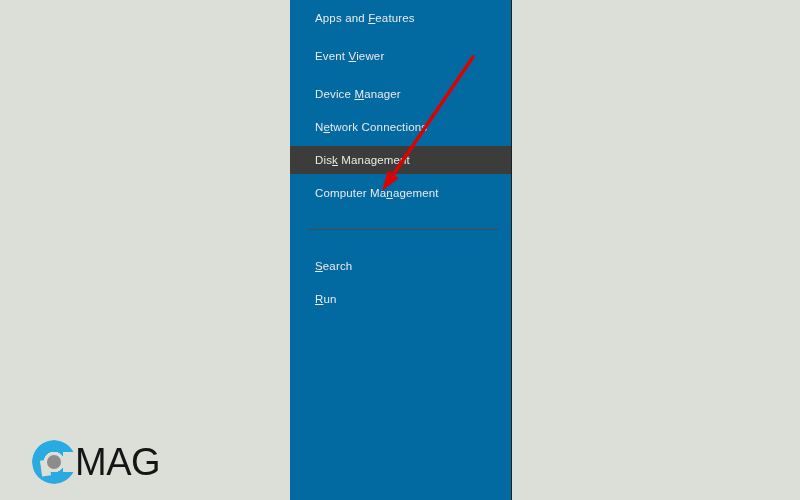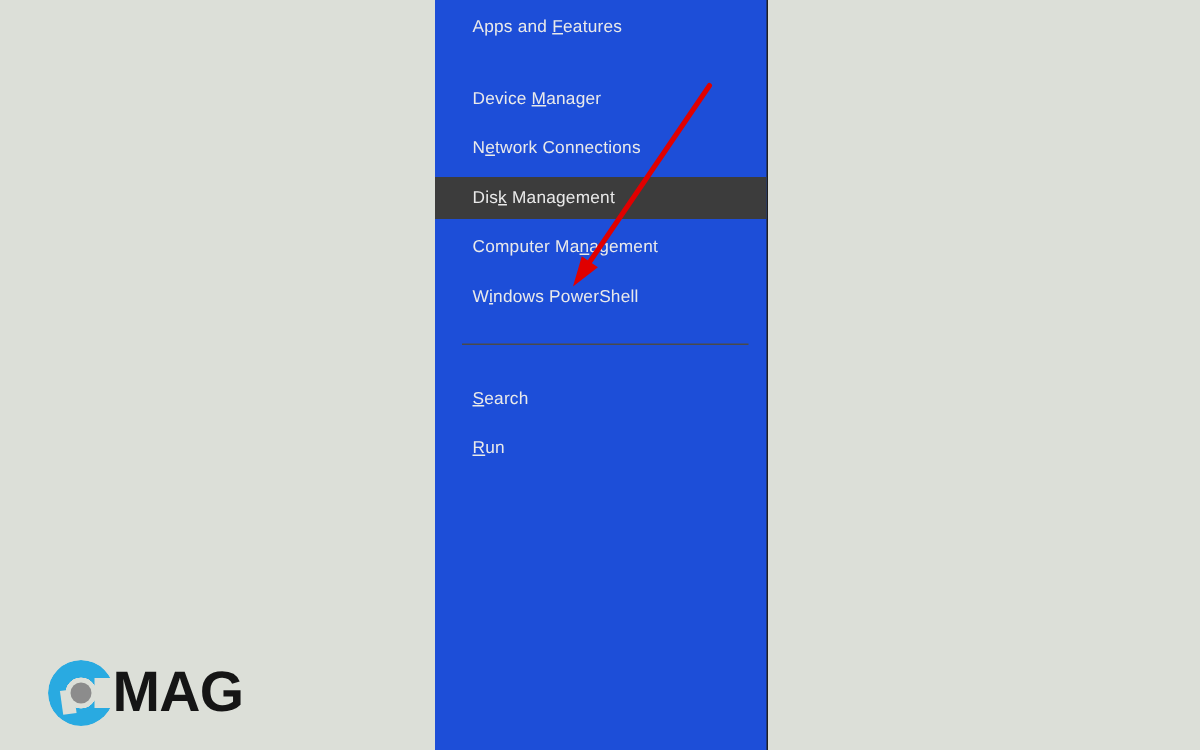--- a/index.html
+++ b/index.html
@@ -15,21 +15,21 @@
     position:relative;
     width:800px; height:500px;
     background:#dcdfd8;
   }
 
   
   #winx-menu {
     position:absolute;
     left:290px; top:0;
     width:222px; height:500px;
-    background:#1d4ed8;
+    background:#0369a1;
     border-right:1px solid #1f1f1f;
     padding-top:4px;
     z-index:2;
   }
 
   .menu-item {
     position:relative;
     display:flex;
     align-items:center;
     height:28px;
@@ -95,21 +95,21 @@
   #logo-mark .dot {
     position:absolute;
     left:50%; top:50%;
     transform:translate(-50%,-50%);
     width:14px; height:14px;
     border-radius:50%;
     background:#8c8c8c;
   }
   #logo-text {
     font-family:"Liberation Sans", sans-serif;
-    font-weight:bold;
+    font-weight:normal;
     font-size:38px;
     color:#151515;
     letter-spacing:-0.5px;
     line-height:1;
     margin-left:-2px;
   }
 
   
   #arrow { position:absolute; left:0; top:0; width:800px; height:500px; z-index:5; pointer-events:none; }
 </style>
@@ -117,41 +117,41 @@
 <body>
 
 <div id="stage">
 
   <div id="winx-menu">
       <div class="menu-item">
         <span class="label">Apps and <u>F</u>eatures</span>
       </div>
       <div class="spacer-5"></div>
       <div class="spacer-5"></div>
+      <div class="menu-item">
+        <span class="label">Event <u>V</u>iewer</span>
+      </div>
       <div class="spacer-5"></div>
       <div class="spacer-5"></div>
       <div class="menu-item">
         <span class="label">Device <u>M</u>anager</span>
       </div>
       <div class="spacer-5"></div>
       <div class="menu-item">
         <span class="label">N<u>e</u>twork Connections</span>
       </div>
       <div class="spacer-5"></div>
       <div class="menu-item highlight">
         <span class="label">Dis<u>k</u> Management</span>
       </div>
       <div class="spacer-5"></div>
       <div class="menu-item">
         <span class="label">Computer Ma<u>n</u>agement</span>
       </div>
       <div class="spacer-5"></div>
-      <div class="menu-item">
-        <span class="label">W<u>i</u>ndows PowerShell</span>
-      </div>
       <div class="spacer-5"></div>
       <div class="spacer-5"></div>
       <div class="menu-sep"></div>
       <div class="spacer-5"></div>
       <div class="spacer-5"></div>
       <div class="spacer-5"></div>
       <div class="menu-item">
         <span class="label"><u>S</u>earch</span>
       </div>
       <div class="spacer-5"></div>

